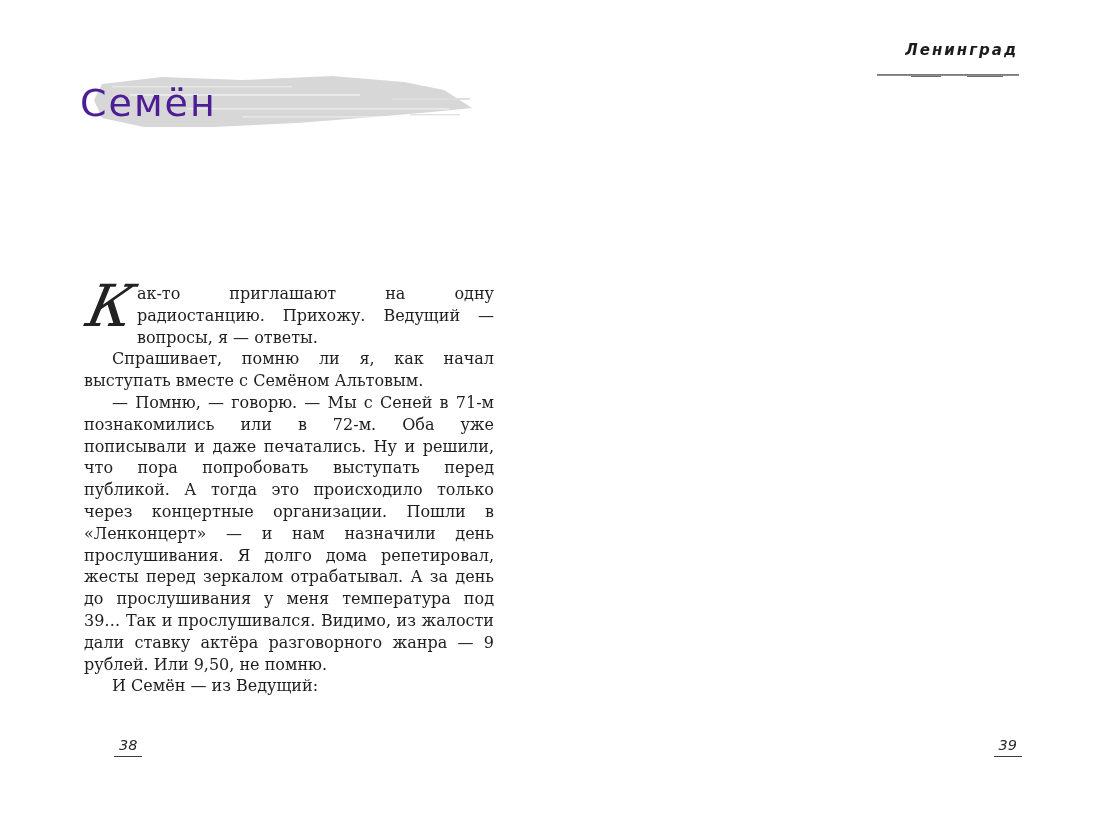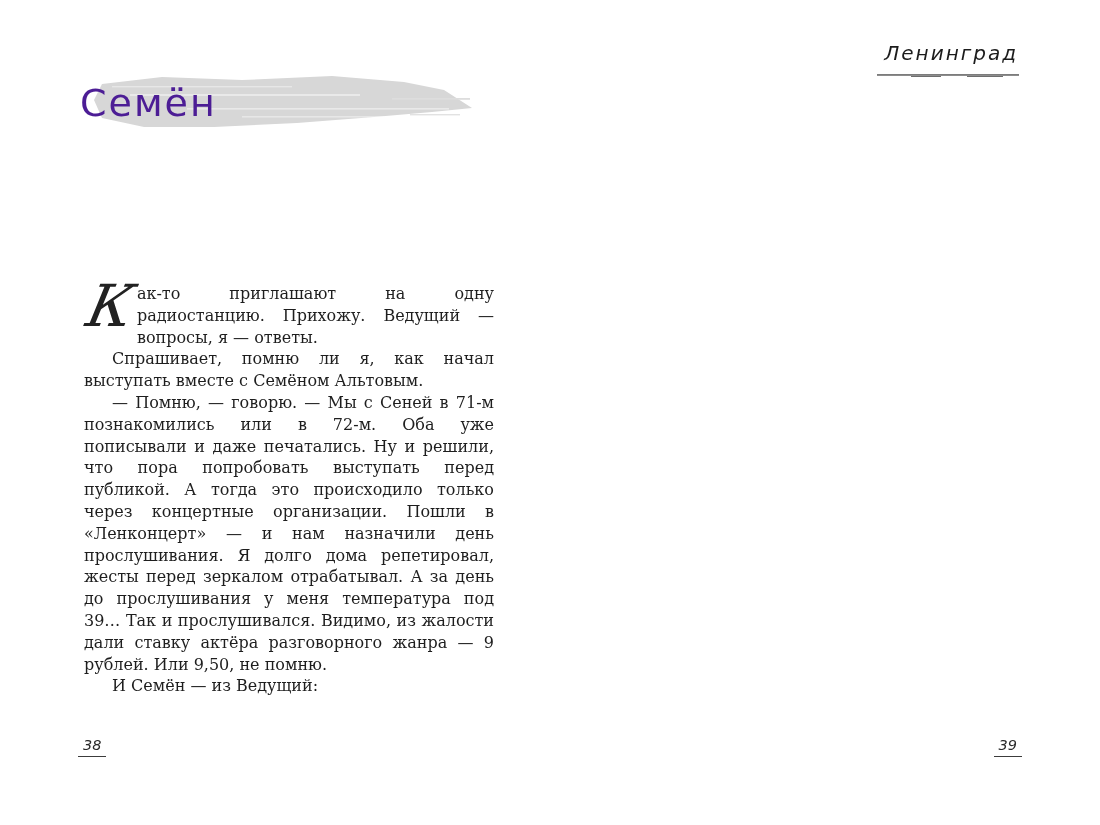--- a/index.html
+++ b/index.html
@@ -70,36 +70,37 @@
     color: #222222;
   }
 
   
   .running-head {
     position: absolute;
     top: 41px;
     right: 82px;
     font-family: "DejaVu Sans", sans-serif;
     font-style: italic;
-    font-weight: normal;
-    font-size: 20px;
+    font-weight: bold;
+    font-size: 15px;
     letter-spacing: 2px;
     color: #1c1c1c;
     white-space: nowrap;
   }
   .head-rule { position: absolute; top: 64px; right: 81px; }
 
   
   .folio {
     position: absolute;
     top: 737px;
     font-family: "DejaVu Sans", sans-serif;
     font-style: italic;
     font-size: 14.5px;
     color: #2a2a2a;
+    margin-left: 36px;
   }
   .folio-left  { left: 78px; }
   .folio-right { right: 78px; }
   .folio-num {
     display: inline-block;
     padding: 0 5px 3px 5px;
     border-bottom: 1.5px solid #3c3c3c;
   }
 </style>
 </head>

